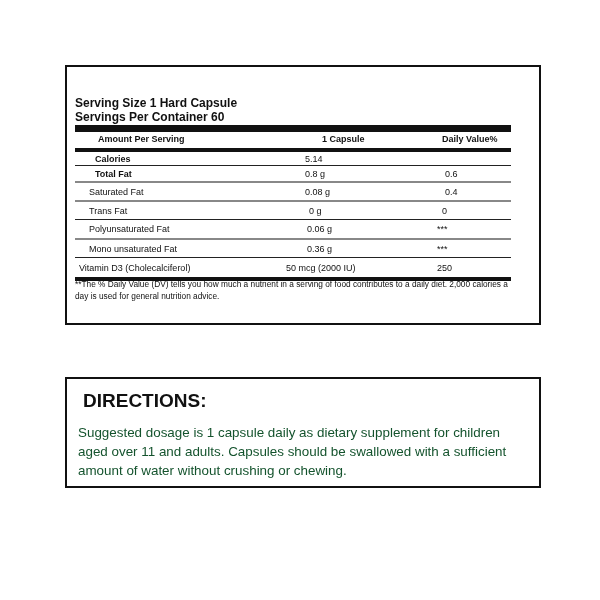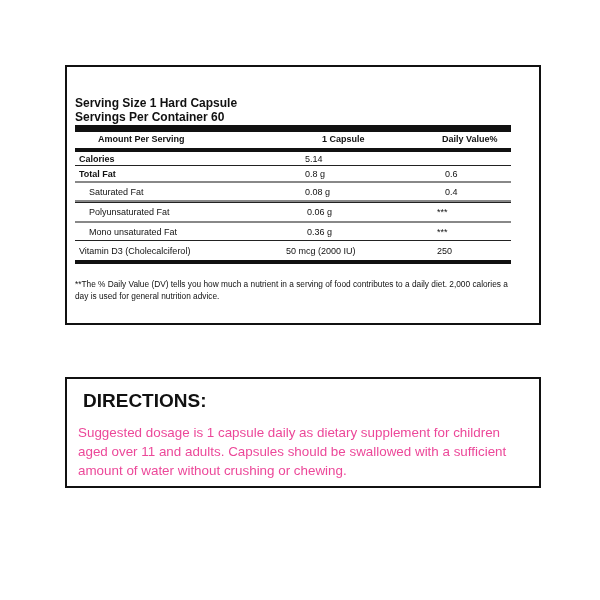--- a/index.html
+++ b/index.html
@@ -15,27 +15,27 @@
   .row { position: relative; font-size: 9px; display: flex; align-items: center; }
   .row .c1 { position: absolute; left: 4px; }
   .row .c1.indent { left: 14px; }
   .row .c2 { position: absolute; left: 230px; }
   .row .c3 { position: absolute; left: 370px; }
   .row.header { height: 14px; font-weight: bold; margin-left: 19px; }
   .row.header .c2 { left: 228px; }
   .row.header .c3 { left: 348px; }
   .rule-dark { height: 1px; background: #222; }
   .rule-gray { height: 2px; background: #888; }
-  .row.bold .c1 { font-weight: bold; }
+  .row.bold .c1 { font-weight: bold; margin-left: 16px; }
   .foot { position: absolute; left: 8px; font-size: 8.3px; line-height: 12px; }
   .foot.dv { top: 211px; width: 440px; }
   .foot.est { top: 241px; font-size: 10.8px; }
   .dir-box { position: absolute; left: 65px; top: 377px; width: 472px; height: 107px; border: 2px solid #111; box-sizing: content-box; }
   .dir-title { position: absolute; left: 16px; top: 11px; font-size: 19px; font-weight: bold; margin: 0; }
-  .dir-text { position: absolute; left: 11px; top: 44px; width: 455px; font-size: 13.4px; line-height: 19px; color: #ec4899; }
+  .dir-text { position: absolute; left: 11px; top: 44px; width: 455px; font-size: 13.4px; line-height: 19px; color: #14532d; }
 </style>
 </head>
 <body>
 
 <div class="facts-box">
   <div class="serving size">Serving Size 1 Hard Capsule</div>
   <div class="serving container">Servings Per Container 60</div>
 
   <div class="table">
     <div class="bar-thick"></div>
@@ -60,20 +60,25 @@
     </div>
     <div class="rule-gray"></div>
 
     <div class="row" style="height:17px">
       <span class="c1 indent">Saturated Fat</span>
       <span class="c2">0.08 g</span>
       <span class="c3">0.4</span>
     </div>
     <div class="rule-gray"></div>
 
+    <div class="row" style="height:17px">
+      <span class="c1 indent">Trans Fat</span>
+      <span class="c2" style="left:234px">0 g</span>
+      <span class="c3" style="left:367px">0</span>
+    </div>
     <div class="rule-dark"></div>
 
     <div class="row" style="height:18px">
       <span class="c1 indent">Polyunsaturated Fat</span>
       <span class="c2" style="left:232px">0.06 g</span>
       <span class="c3" style="left:362px">***</span>
     </div>
     <div class="rule-gray"></div>
 
     <div class="row" style="height:17px">

